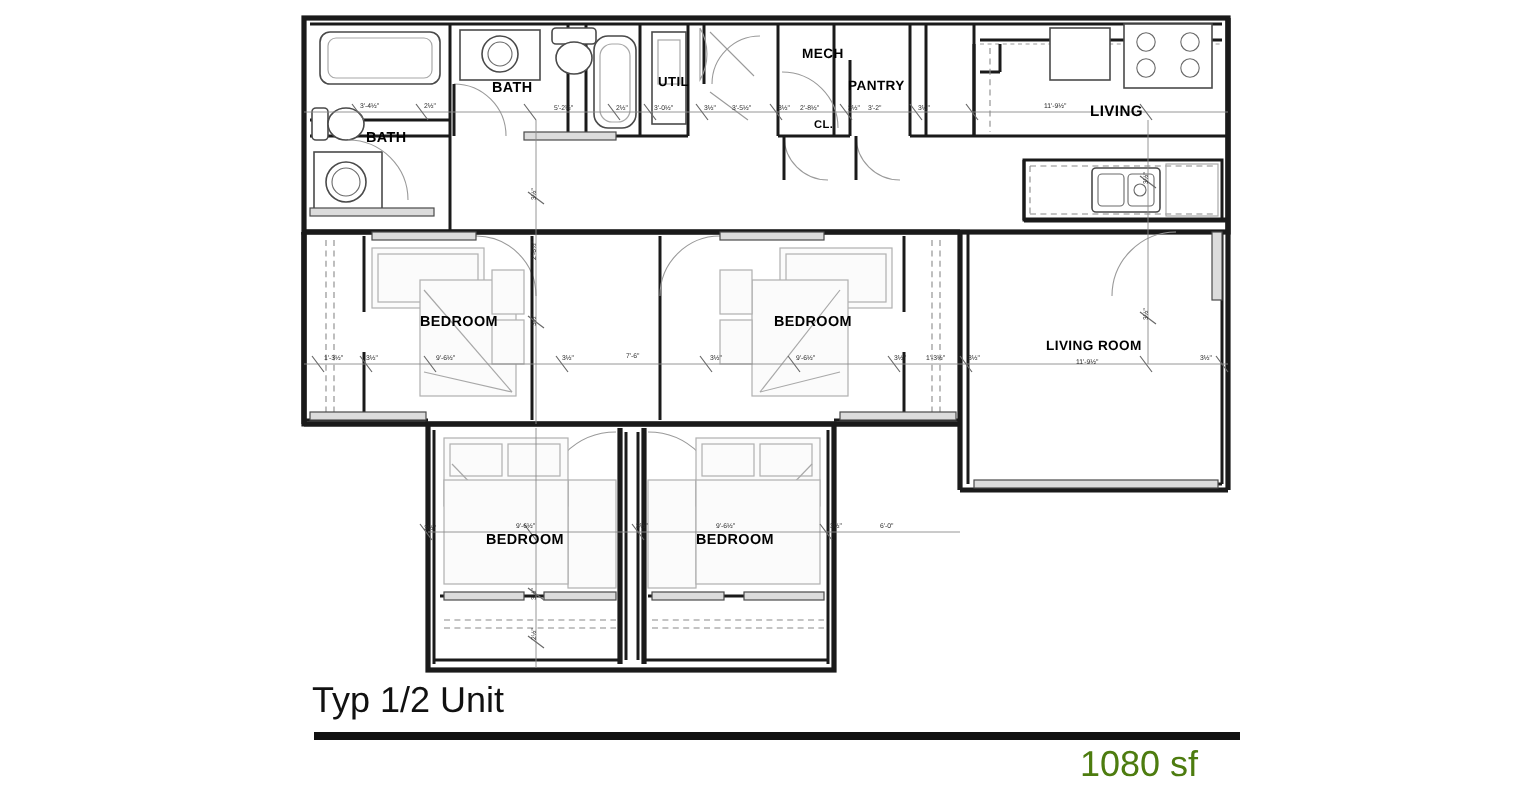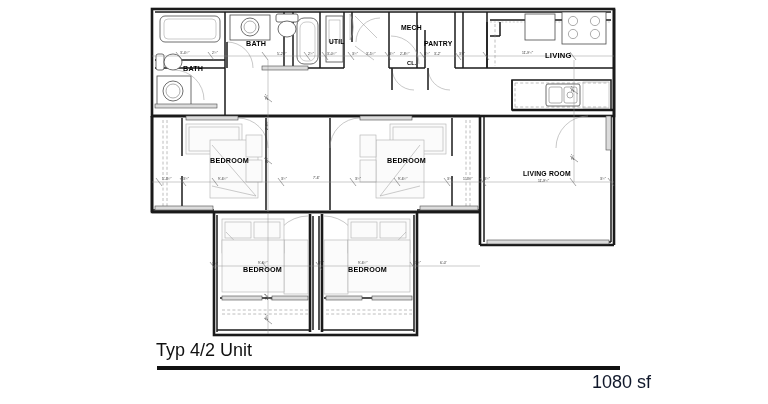--- a/index.html
+++ b/index.html
@@ -20,22 +20,22 @@
        font-size:3.4px;color:#2a2a2a;white-space:nowrap;line-height:1;
        transform-origin:left top;}
   .dimv{transform:rotate(-90deg);transform-origin:left top;}
 
   
   #title-text{position:absolute;left:156px;top:340px;
       font-size:18px;font-weight:400;color:#111;white-space:nowrap;
       font-family:"Liberation Sans",sans-serif;}
   #title-rule{position:absolute;left:157px;top:366px;width:463px;height:4px;
       background:#111;}
-  #area-text{position:absolute;left:592px;top:372px;
-      font-size:18px;font-weight:400;color:#0f172a;white-space:nowrap;
+  #area-text{position:absolute;left:540px;top:372px;
+      font-size:18px;font-weight:400;color:#4d7c0f;white-space:nowrap;
       font-family:"Liberation Sans",sans-serif;}
 </style>
 </head>
 <body>
 
 <div id="stage">
 
   <svg id="plan" viewBox="0 0 768 404">
     <defs>
       <style>
@@ -319,17 +319,17 @@
   <div id="dims-v">
       <div class="dim dimv" style="left: 266px; top: 100px;">3½"</div>
       <div class="dim dimv" style="left: 266px; top: 130px;">2'-6½"</div>
       <div class="dim dimv" style="left: 266px; top: 163px;">3½"</div>
       <div class="dim dimv" style="left: 572px; top: 92px;">3½"</div>
       <div class="dim dimv" style="left: 572px; top: 160px;">3½"</div>
       <div class="dim dimv" style="left: 266px; top: 300px;">3½"</div>
       <div class="dim dimv" style="left: 266px; top: 320px;">2½"</div>
     </div>
 
-  <div id="title-text">Typ 4/2 Unit</div>
+  <div id="title-text">Typ 1/2 Unit</div>
   <div id="title-rule"></div>
   <div id="area-text">1080 sf</div>
 
 </div>
 
 </body></html>

